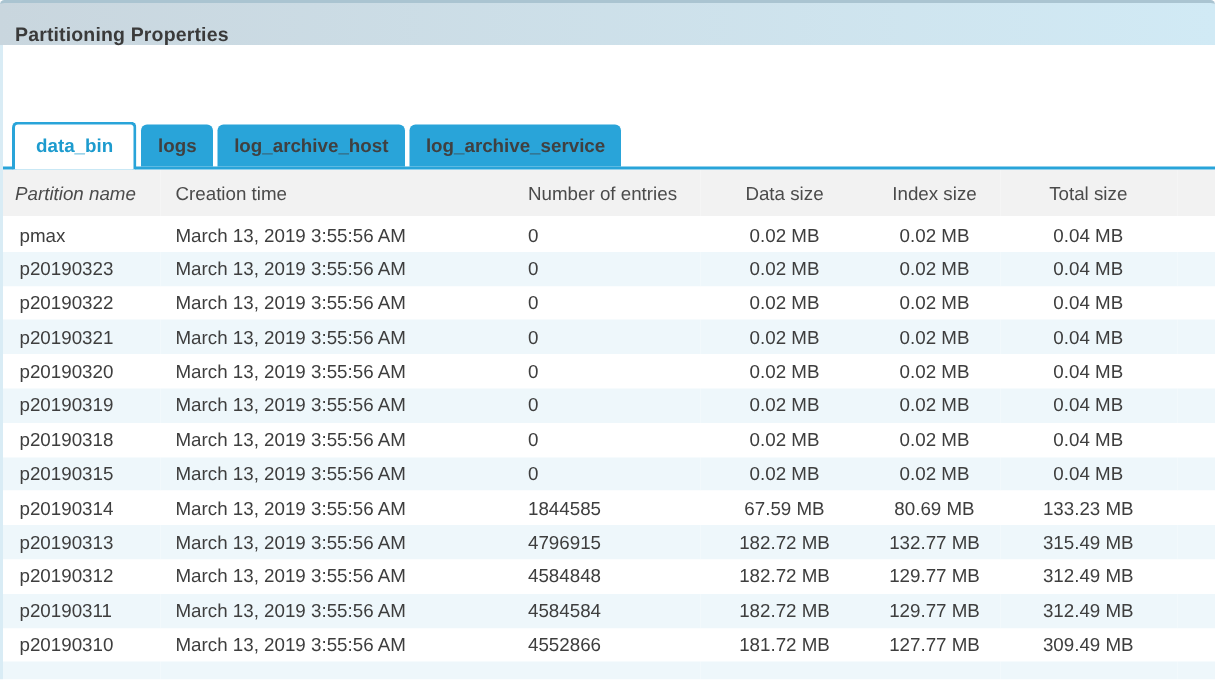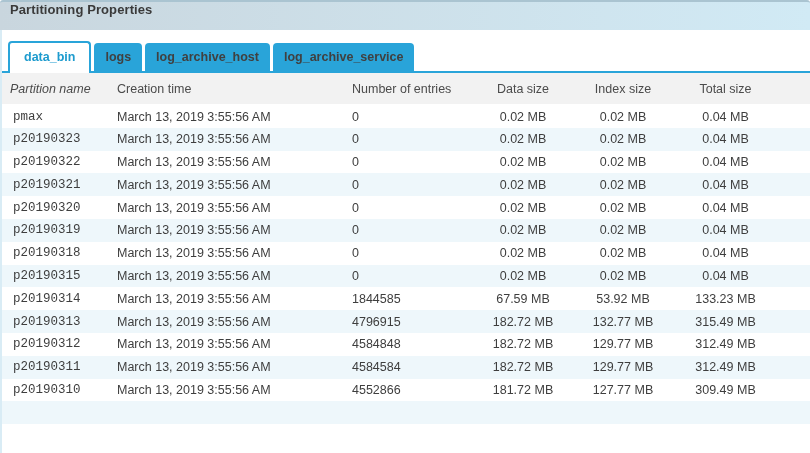--- a/index.html
+++ b/index.html
@@ -9,41 +9,42 @@
     font-family: "Liberation Sans", sans-serif;
     background: #ffffff;
     overflow: hidden;
   }
   
   .titlebar {
     height: 30px; width: 810px;
     background: linear-gradient(to right, #c9d6de, #d1eaf5);
     border-top: 2px solid #aac4d1;
     border-radius: 3px 3px 0 0;
-    display: flex; align-items: flex-start;
+    display: flex; align-items: flex-end;
     padding-left: 10px;
   }
   .titlebar .title {
     font-size: 13px; font-weight: bold; color: #3a3a3a;
     letter-spacing: 0.1px;
   }
   
   .content {
     width: 810px; height: 423px;
     border-left: 2px solid #d9ecf5;
     background: #ffffff;
     overflow: hidden;
   }
   
   .tabstrip {
     height: 43px;
     position: relative;
     display: flex; align-items: flex-end;
     padding-left: 6px;
     background: #ffffff;
+    margin-top: 40px;
   }
   .tabstrip::after {
     content: ""; position: absolute; left: -2px; right: 0; bottom: 0;
     height: 2px; background: #29a4d9; z-index: 0;
   }
   .tab {
     display: flex; align-items: center; justify-content: center;
     margin-right: 3px;
     font-size: 12.5px; font-weight: bold;
     border-radius: 4px 4px 0 0;
@@ -78,21 +79,21 @@
     font-weight: normal;
     color: #4b4b4b;
     border-bottom: 2px solid #ffffff;
   }
   tbody td { height: 22.8px; }
   tbody tr:nth-child(odd)  { background: #ffffff; }
   tbody tr:nth-child(even) { background: #eef7fb; }
   .al-left   { text-align: left;  padding-left: 10px; }
   .al-center { text-align: center; padding-left: 0; }
   th:first-child { padding-left: 8px; font-style: italic; }
-  td:first-child { padding-left: 11px; font-family: Liberation Mono, monospace; }
+  td:first-child { padding-left: 11px; }
 </style>
 </head>
 <body>
 
 <div class="titlebar">
   <span class="title">Partitioning Properties</span>
 </div>
 
 <div class="content">
   <div class="tabstrip">
@@ -202,21 +203,21 @@
           <td class="al-center">0.02 MB</td>
           <td class="al-center">0.02 MB</td>
           <td class="al-center">0.04 MB</td>
           <td></td>
         </tr>
         <tr>
           <td class="al-left">p20190314</td>
           <td class="al-left">March 13, 2019 3:55:56 AM</td>
           <td class="al-left">1844585</td>
           <td class="al-center">67.59 MB</td>
-          <td class="al-center">53.92 MB</td>
+          <td class="al-center">80.69 MB</td>
           <td class="al-center">133.23 MB</td>
           <td></td>
         </tr>
         <tr>
           <td class="al-left">p20190313</td>
           <td class="al-left">March 13, 2019 3:55:56 AM</td>
           <td class="al-left">4796915</td>
           <td class="al-center">182.72 MB</td>
           <td class="al-center">132.77 MB</td>
           <td class="al-center">315.49 MB</td>

